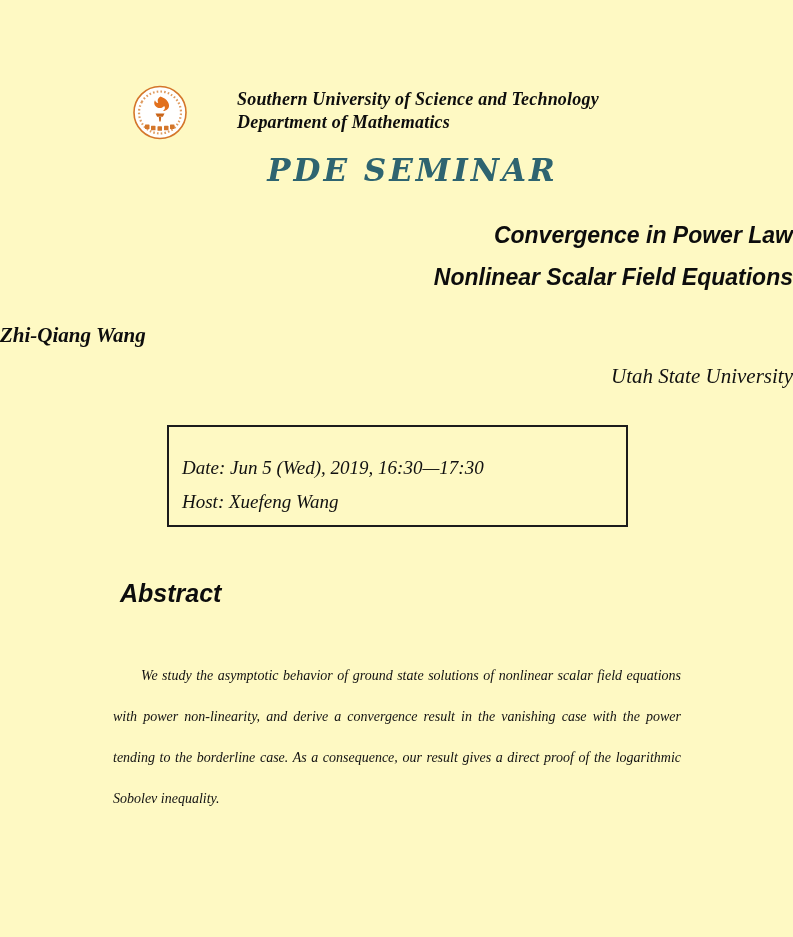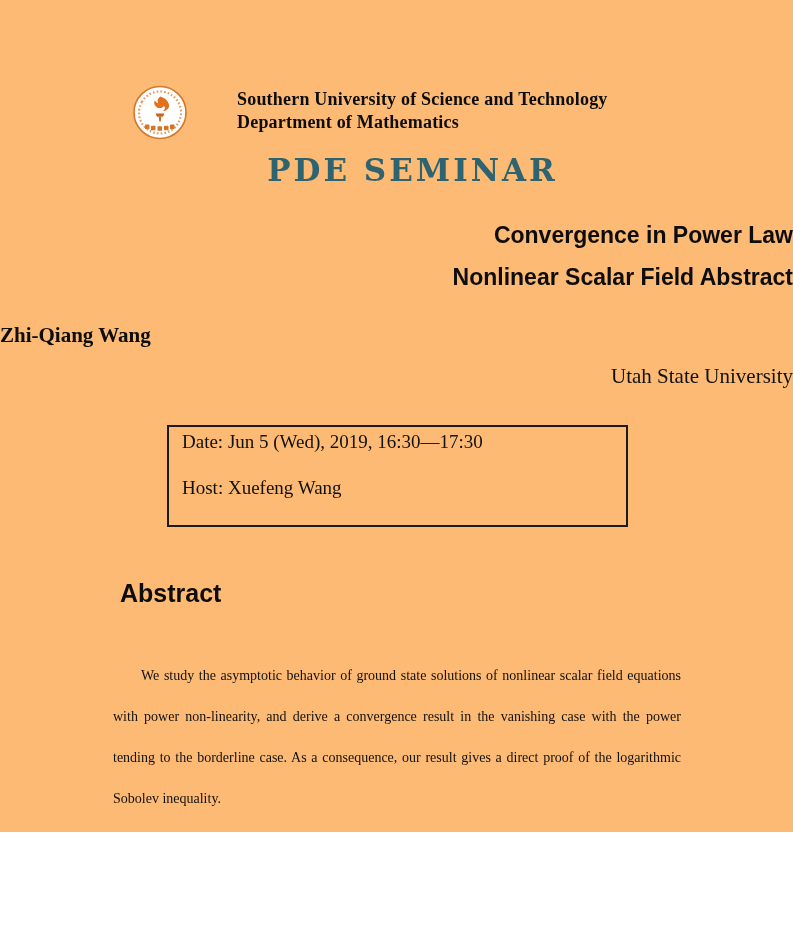--- a/index.html
+++ b/index.html
@@ -3,24 +3,25 @@
 <meta charset="utf-8">
 <style>
   html, body {
     margin: 0;
     padding: 0;
     background: #ffffff;
   }
   .page {
     position: relative;
     width: 793px;
-    height: 832px;
-    background: #fdba74;
+    height: 937px;
+    background: #fef9c3;
     overflow: hidden;
     color: #111111;
+    font-style: italic;
   }
 
   
   .logo {
     position: absolute;
     left: 132px;
     top: 84px;
     width: 56px;
     height: 57px;
   }
@@ -91,28 +92,28 @@
 
   
   .info-box {
     position: absolute;
     left: 167px;
     top: 425px;
     width: 461px;
     height: 102px;
     border: 2px solid #1c1c1c;
     box-sizing: border-box;
-    padding: 0 0 0 13px;
+    padding: 26px 0 0 13px;
     font-family: "Liberation Serif", "DejaVu Serif", serif;
     font-size: 19px;
     line-height: 29px;
     color: #111111;
   }
   .info-box .host-line {
-    margin-top: 17px;
+    margin-top: 5px;
   }
 
   
   .abstract-heading {
     position: absolute;
     left: 120px;
     top: 579px;
     font-family: "Liberation Sans", "DejaVu Sans", sans-serif;
     font-weight: bold;
     font-size: 25px;
@@ -164,21 +165,21 @@
 
   <div class="header-text">
     <div>Southern University of Science and Technology</div>
     <div>Department of Mathematics</div>
   </div>
 
   <div class="series-title">PDE SEMINAR</div>
 
   <div class="talk-title">
     <div>Convergence in Power Law</div>
-    <div>Nonlinear Scalar Field Abstract</div>
+    <div>Nonlinear Scalar Field Equations</div>
   </div>
 
   <div class="speaker">Zhi-Qiang Wang</div>
   <div class="affiliation">Utah State University</div>
 
   <div class="info-box">
     <div>Date: Jun 5 (Wed), 2019, 16:30—17:30</div>
     <div class="host-line">Host: Xuefeng Wang</div>
   </div>
 

